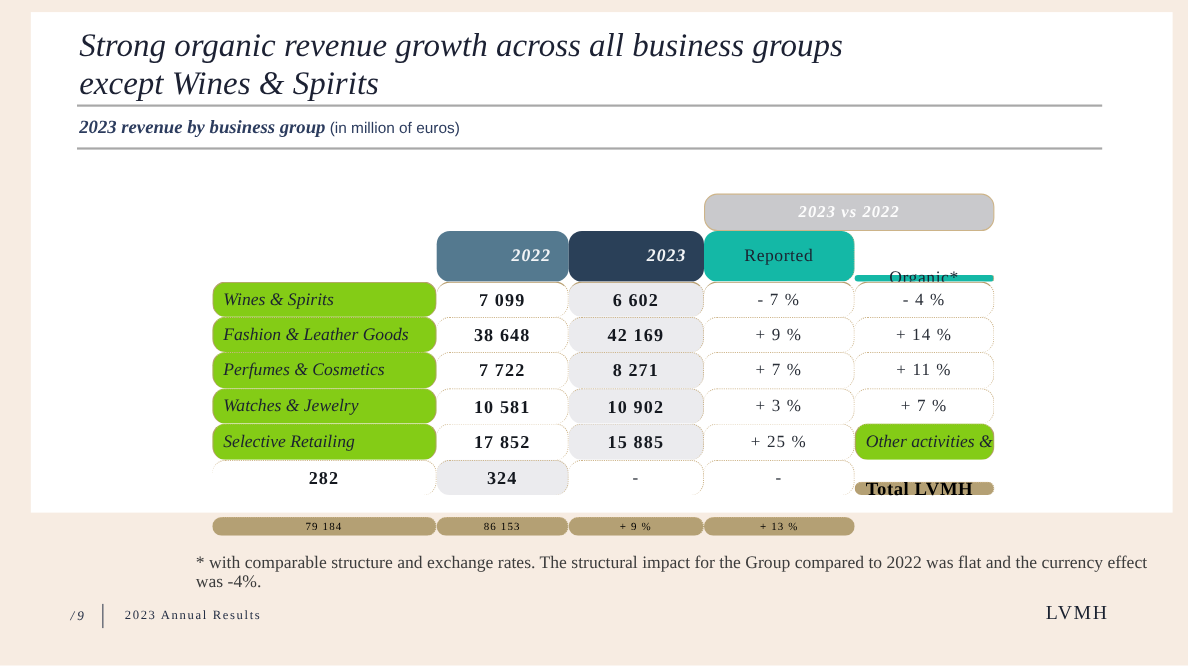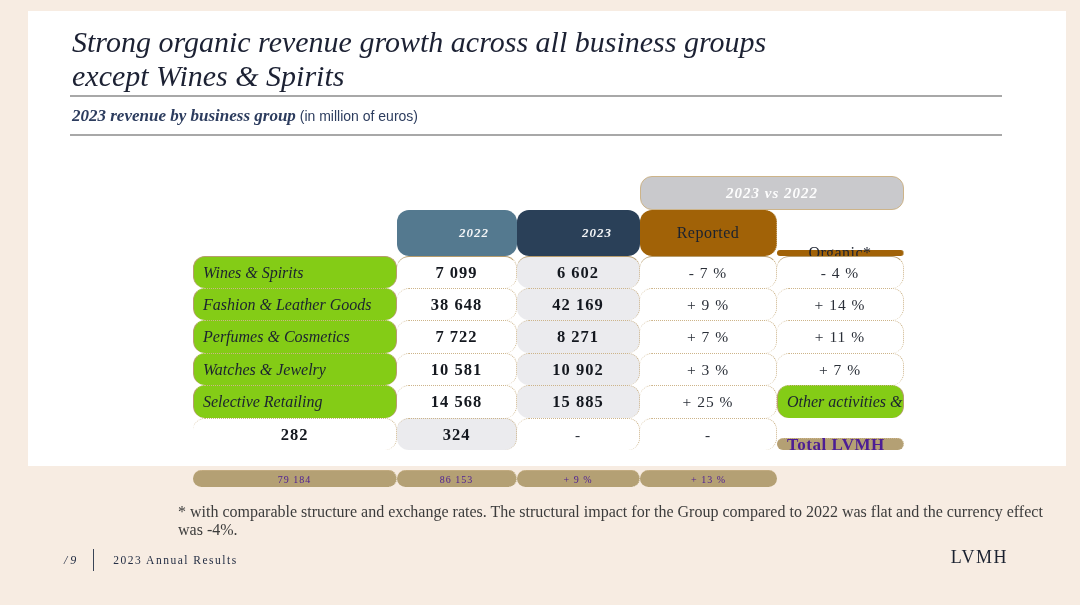--- a/index.html
+++ b/index.html
@@ -30,36 +30,36 @@
 
   .tbl{position:absolute;left:165px;top:165px;display:grid;
        grid-template-columns:204px 120px 123px 137px 127px;
        grid-template-rows:34px 46px 32px 32px 33px 32px 33px 32px 37px;}
   .cell{display:flex;align-items:center;justify-content:center;position:relative;border-radius:12px;}
   .spacer{background:transparent;}
 
   .banner{grid-column:4/6;background:var(--bannerGray);border:1px solid var(--tanDot);
           color:#fdfdfd;font-style:italic;font-size:15px;letter-spacing:1px;font-weight:bold;}
 
-  .th-year{justify-content:flex-end;padding-right:28px;color:#f3f5f7;font-style:italic;font-weight:bold;font-size:13px;letter-spacing:1px;}
+  .th-year{justify-content:flex-end;padding-right:16px;color:#f3f5f7;font-style:italic;font-weight:bold;font-size:16px;letter-spacing:1px;}
   .th-2022{background:var(--teal);}
   .th-2023{background:var(--navy);}
-  .th-pct{font-size:16px;color:#1b2230;letter-spacing:0.5px;background:#a16207;}
+  .th-pct{font-size:16px;color:#1b2230;letter-spacing:0.5px;background:#14b8a6;}
   .th-rep{border-right:1px dotted var(--tanDot);}
   .th-org{border-right:1px solid var(--tanDot);margin-top:40px;}
 
   .lbl{justify-content:flex-start;padding-left:9px;font-style:italic;font-size:16px;color:#1b2230;
        border-left:1px solid var(--tanSolid);border-right:1px solid var(--tanSolid);background:#84cc16;white-space:nowrap;overflow:hidden;}
   .val{font-weight:bold;font-size:16.5px;letter-spacing:1px;color:#14181f;background:#fff;border-right:1px dotted var(--tanDot);}
   .val.gray{background:var(--colGray);}
   .pct{font-size:15.5px;letter-spacing:1px;color:#2a2f38;background:#fff;border-right:1px dotted var(--tanDot);}
   .row-top{border-top:1px solid var(--tanSolid);}
   .row-sep{border-top:1px dotted var(--tanDot);}
 
-  .tot{background:var(--tanBg);color:#4c1d95;border-top:1px dotted var(--tanDot);margin-top:20px;}
+  .tot{background:var(--tanBg);color:#000000;border-top:1px dotted var(--tanDot);margin-top:20px;}
   .tot-lbl{justify-content:flex-start;padding-left:9px;font-weight:bold;font-size:17px;letter-spacing:0.5px;
            border-left:1px solid var(--tanSolid);border-right:1px dotted #e7ddc6;}
   .tot-val{font-size:10px;letter-spacing:1px;border-right:1px dotted #e7ddc6;}
   .tot-last{border-right:none;}
 
   .footnote{position:absolute;left:150px;top:492px;font-size:16px;color:#3c3c3c;font-family:Liberation Serif, serif;}
 
   .footer{position:absolute;left:36px;top:538px;display:flex;align-items:center;color:#242e44;}
   .page-num{font-style:italic;font-size:12px;}
   .footer-bar{width:1px;height:22px;background:#3a4456;margin:0 19px 0 17px;}
@@ -109,21 +109,21 @@
     <div class="cell pct row-sep">+ 7 %</div>
     <div class="cell pct row-sep">+ 11 %</div>
 
     <div class="cell lbl row-sep">Watches &amp; Jewelry</div>
     <div class="cell val row-sep">10 581</div>
     <div class="cell val gray row-sep">10 902</div>
     <div class="cell pct row-sep">+ 3 %</div>
     <div class="cell pct row-sep">+ 7 %</div>
 
     <div class="cell lbl row-sep">Selective Retailing</div>
-    <div class="cell val row-sep">14 568</div>
+    <div class="cell val row-sep">17 852</div>
     <div class="cell val gray row-sep">15 885</div>
     <div class="cell pct row-sep">+ 25 %</div>
 
     <div class="cell lbl row-sep">Other activities &amp; eliminations</div>
     <div class="cell val row-sep">282</div>
     <div class="cell val gray row-sep">324</div>
     <div class="cell pct row-sep">-</div>
     <div class="cell pct row-sep">-</div>
 
     <div class="cell tot tot-lbl">Total LVMH</div>

